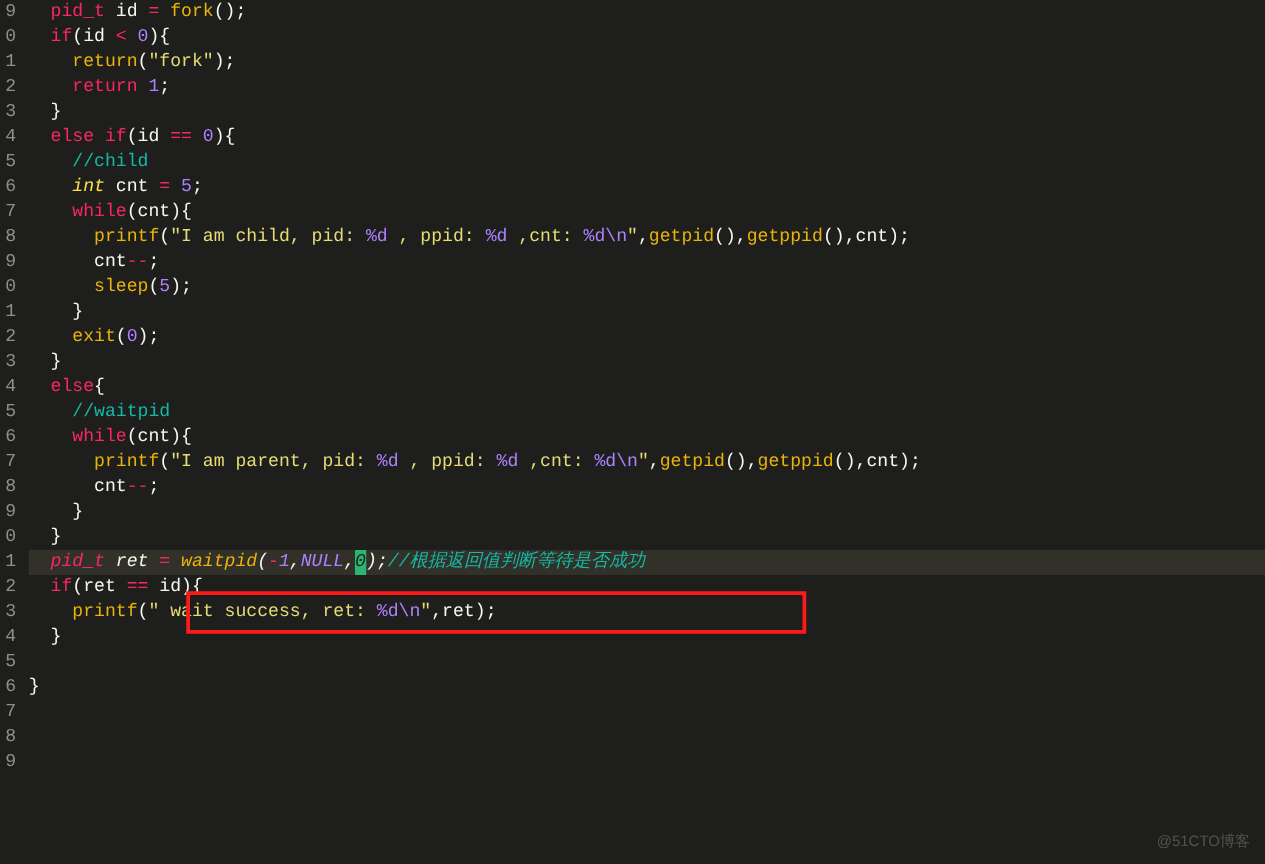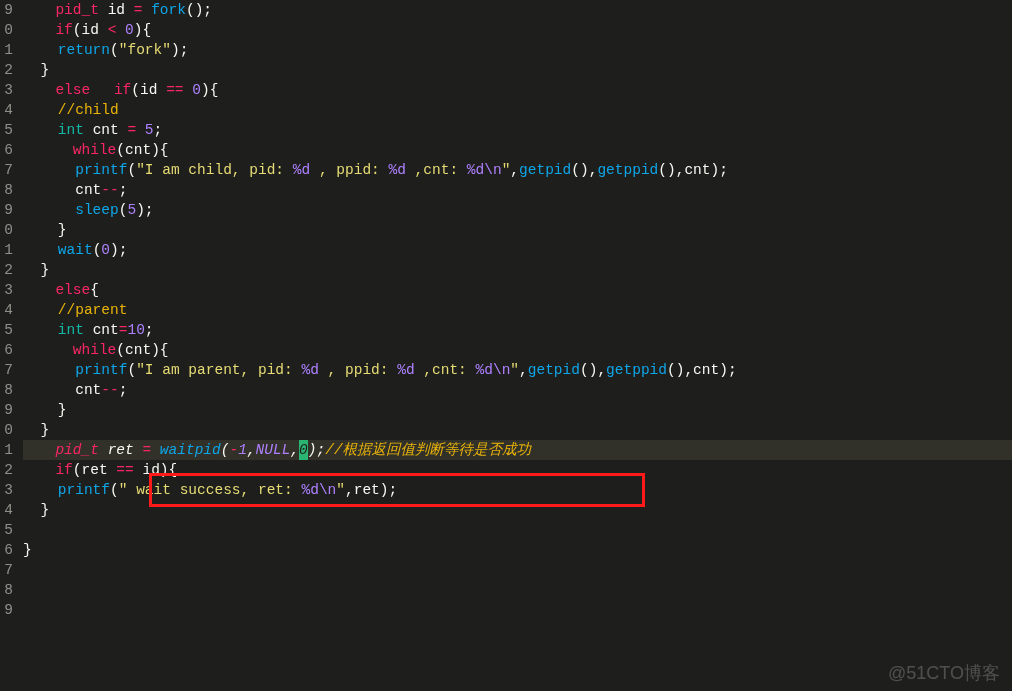--- a/index.html
+++ b/index.html
@@ -42,48 +42,48 @@
   .line {
     height: 20px;
     line-height: 20px;
     white-space: pre;
     position: relative;
   }
   .line.current {
     background: rgba(62,61,50,0.6);
     font-style: italic;
   }
-  .kw   { color: #f92665; margin-left: 15px; }
-  .type { color: #14b8a6; }
+  .kw   { color: #f92665; }
+  .type { color: #fde047; font-style: italic; }
   .num  { color: #ae80ff; }
   .str  { color: #e6db74; }
-  .call { color: #0ea5e9; }
+  .call { color: #eab308; }
   .id   { color: #f8f8f2; }
   .op   { color: #f92665; }
   .pun  { color: #f8f8f2; }
-  .cmtgreen { color: #eab308; }
+  .cmtgreen { color: #14b8a6; }
   .esc  { color: #ae80ff; }
   .hl {
     position: absolute;
     border: 3px solid #ff1a1a;
     height: 34px;
     pointer-events: none;
     background: rgba(0,0,0,0);
   }
   .cursorsel {
     background: #2bb573;
     color: #1e1f1c;
     display: inline-block;
   }
   .watermark {
     position: absolute;
     right: 12px;
     bottom: 8px;
     color: rgba(255,255,255,0.22);
-    font-size: 18px;
+    font-size: 12px;
     font-family: sans-serif;
   }
 </style>
 </head>
 <body>
 
 <div class="editor">
   <div class="gutter">
     <div class="ln">9</div>
     <div class="ln">0</div>
@@ -119,48 +119,48 @@
   </div>
 
   <div class="code">
 
     <div class="line">  <span class="kw">pid_t</span><span> </span><span class="id">id</span><span> </span><span class="op">=</span><span> </span><span class="call">fork</span><span class="pun">(</span><span class="pun">)</span><span class="pun">;</span></div>
 
     <div class="line">  <span class="kw">if</span><span class="pun">(</span><span class="id">id</span><span> </span><span class="op">&lt;</span><span> </span><span class="num">0</span><span class="pun">)</span><span class="pun">{</span></div>
 
     <div class="line">    <span class="call">return</span><span class="pun">(</span><span class="str">"fork"</span><span class="pun">)</span><span class="pun">;</span></div>
 
+    <div class="line">    <span class="kw">return</span><span> </span><span class="num">1</span><span class="pun">;</span></div>
 
     <div class="line">  <span class="pun">}</span></div>
 
     <div class="line">  <span class="kw">else</span><span> </span><span class="kw">if</span><span class="pun">(</span><span class="id">id</span><span> </span><span class="op">==</span><span> </span><span class="num">0</span><span class="pun">)</span><span class="pun">{</span></div>
 
     <div class="line">    <span class="cmtgreen">//child</span></div>
 
     <div class="line">    <span class="type">int</span><span> </span><span class="id">cnt</span><span> </span><span class="op">=</span><span> </span><span class="num">5</span><span class="pun">;</span></div>
 
     <div class="line">    <span class="kw">while</span><span class="pun">(</span><span class="id">cnt</span><span class="pun">)</span><span class="pun">{</span></div>
 
     <div class="line">      <span class="call">printf</span><span class="pun">(</span><span class="str">"I am child, pid: </span><span class="esc">%d</span><span class="str"> , ppid: </span><span class="esc">%d</span><span class="str"> ,cnt: </span><span class="esc">%d</span><span class="esc">\n</span><span class="str">"</span><span class="pun">,</span><span class="call">getpid</span><span class="pun">(</span><span class="pun">)</span><span class="pun">,</span><span class="call">getppid</span><span class="pun">(</span><span class="pun">)</span><span class="pun">,</span><span class="id">cnt</span><span class="pun">)</span><span class="pun">;</span></div>
 
     <div class="line">      <span class="id">cnt</span><span class="op">--</span><span class="pun">;</span></div>
 
     <div class="line">      <span class="call">sleep</span><span class="pun">(</span><span class="num">5</span><span class="pun">)</span><span class="pun">;</span></div>
 
     <div class="line">    <span class="pun">}</span></div>
 
-    <div class="line">    <span class="call">wait</span><span class="pun">(</span><span class="num">0</span><span class="pun">)</span><span class="pun">;</span></div>
+    <div class="line">    <span class="call">exit</span><span class="pun">(</span><span class="num">0</span><span class="pun">)</span><span class="pun">;</span></div>
 
     <div class="line">  <span class="pun">}</span></div>
 
     <div class="line">  <span class="kw">else</span><span class="pun">{</span></div>
 
-    <div class="line">    <span class="cmtgreen">//parent</span></div>
+    <div class="line">    <span class="cmtgreen">//waitpid</span></div>
 
-    <div class="line">    <span class="type">int</span><span> </span><span class="id">cnt</span><span class="op">=</span><span class="num">10</span><span class="pun">;</span></div>
 
     <div class="line">    <span class="kw">while</span><span class="pun">(</span><span class="id">cnt</span><span class="pun">)</span><span class="pun">{</span></div>
 
     <div class="line">      <span class="call">printf</span><span class="pun">(</span><span class="str">"I am parent, pid: </span><span class="esc">%d</span><span class="str"> , ppid: </span><span class="esc">%d</span><span class="str"> ,cnt: </span><span class="esc">%d</span><span class="esc">\n</span><span class="str">"</span><span class="pun">,</span><span class="call">getpid</span><span class="pun">(</span><span class="pun">)</span><span class="pun">,</span><span class="call">getppid</span><span class="pun">(</span><span class="pun">)</span><span class="pun">,</span><span class="id">cnt</span><span class="pun">)</span><span class="pun">;</span></div>
 
 
     <div class="line">      <span class="id">cnt</span><span class="op">--</span><span class="pun">;</span></div>
 
     <div class="line">    <span class="pun">}</span></div>
 

